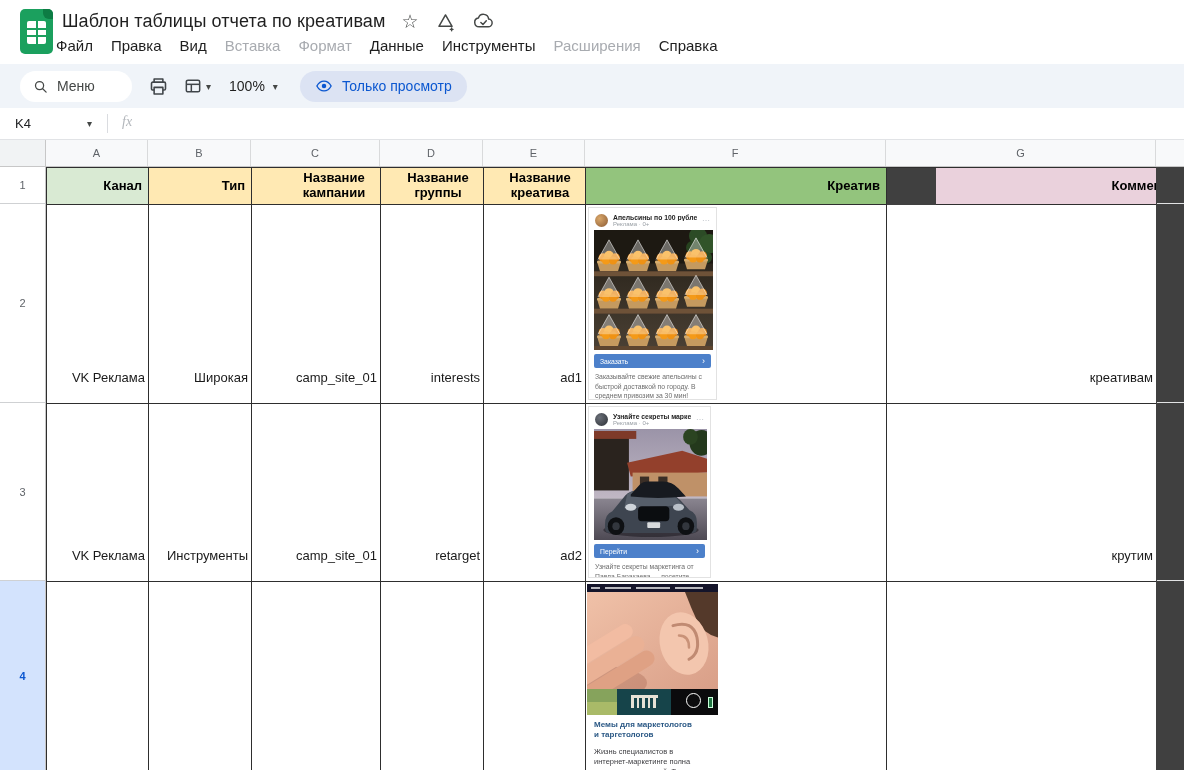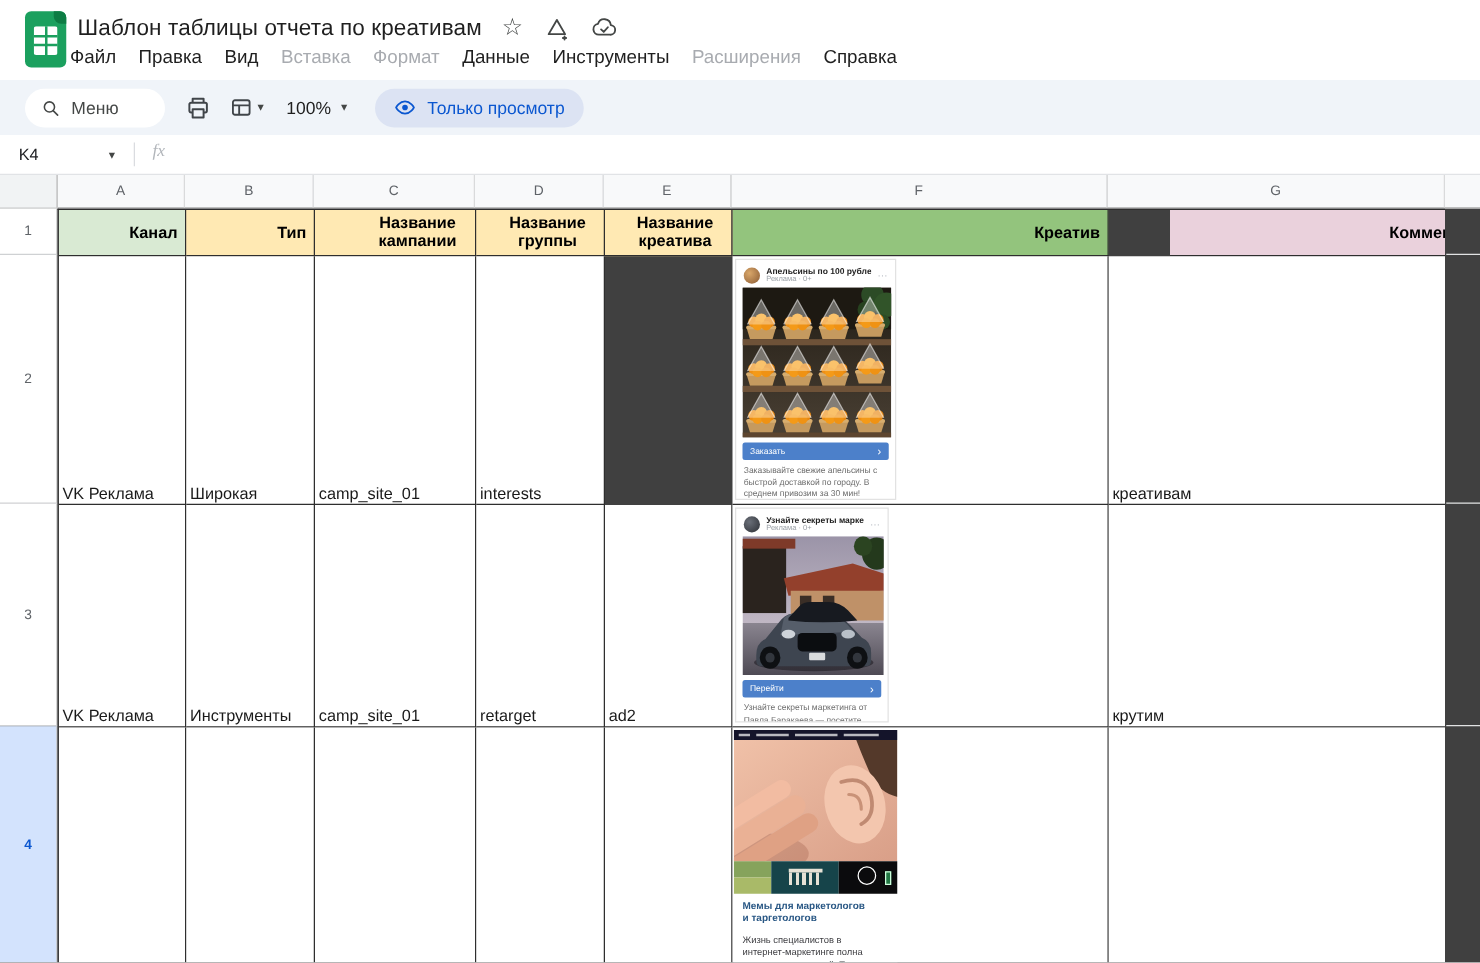--- a/index.html
+++ b/index.html
@@ -43,21 +43,21 @@
   .corner { position:absolute; left:0; top:140px; width:46px; height:27px; background:#f1f3f4; border-right:1px solid #c7c7c7; border-bottom:1px solid #c7c7c7; }
   .colhdrs { position:absolute; left:0; top:140px; width:1184px; height:27px; border-bottom:1px solid #c7c7c7; }
   .colhdr { position:absolute; top:0; height:26px; background:#f8f9fa; border-right:1px solid #d9dadb; display:flex; align-items:center; justify-content:center; font-size:11px; color:#5f6368; }
   .rowhdr { position:absolute; left:0; width:46px; background:#fff; border-right:1px solid #c7c7c7; border-bottom:1px solid #cfd1d3; display:flex; align-items:center; justify-content:center; font-size:11px; color:#5f6368; }
   .rowhdr.sel { background:#d3e3fd; color:#0b57d0; font-weight:bold; }
   .hline { position:absolute; height:1px; background:#e2e3e4; }
   
   .tregion { position:absolute; left:46px; top:167px; width:1110px; height:603px; border-left:1px solid #2e2e2e; border-top:1px solid #2e2e2e; overflow:hidden; }
   .tc { position:absolute; border-right:1px solid #2e2e2e; border-bottom:1px solid #2e2e2e; background:#fff; }
   .hcell { display:flex; align-items:center; justify-content:flex-end; text-align:center; font-weight:bold; font-size:13px; color:#000; line-height:1.12; padding:2px 6px; }
-  .dcell { display:flex; align-items:flex-end; font-size:13px; color:#1a1a1a; padding:1px 3px; }
+  .dcell { display:flex; align-items:flex-end; font-size:13px; color:#1a1a1a; padding:18px 3px;justify-content:flex-end; }
   
   .adcard { position:absolute; background:#fff; border:1px solid #e2e2e2; overflow:hidden; }
   .ad-hdr { display:flex; align-items:center; gap:5px; padding:4px 6px 2px 6px; height:22px; }
   .ad-ava { width:13px; height:13px; border-radius:50%; flex:0 0 13px; }
   .ad-ht { flex:1; min-width:0; }
   .ad-title { font-size:6.8px; font-weight:bold; color:#222; white-space:nowrap; overflow:hidden; }
   .ad-meta { font-size:6px; color:#9aa0a6; }
   .ad-dots { font-size:8px; color:#c2c6cc; }
   .ad-photo { display:block; margin:0 5px; }
   .ad-btn { margin:4px 5px 0 5px; height:14px; background:#4c80ca; border-radius:2px; display:flex; align-items:center; justify-content:space-between; padding:0 6px; color:#fff; font-size:6.8px; }
@@ -234,20 +234,23 @@
         <span>VK Реклама</span>
       </div>
     <div class="tc dcell" style="left:102px;top:37px;width:103px;height:199px;">
         <span>Широкая</span>
       </div>
     <div class="tc dcell" style="left:205px;top:37px;width:129px;height:199px;">
         <span>camp_site_01</span>
       </div>
     <div class="tc dcell" style="left:334px;top:37px;width:103px;height:199px;">
         <span>interests</span>
+      </div>
+    <div class="tc dcell" style="left:437px;top:37px;width:102px;height:199px;">
+        <span>ad1</span>
       </div>
     <div class="tc" style="left:539px;top:37px;width:301px;height:199px;">
 
       <div class="adcard" style="left:2px;top:2px;width:129px;height:193px;">
         <div class="ad-hdr">
           <div class="ad-ava" style="background:radial-gradient(circle at 35% 35%, #d9a76a, #8a5a33);"></div>
           <div class="ad-ht">
             <div class="ad-title">Апельсины по 100 рублей за ки...</div>
             <div class="ad-meta">Реклама · 0+</div>
           </div>

